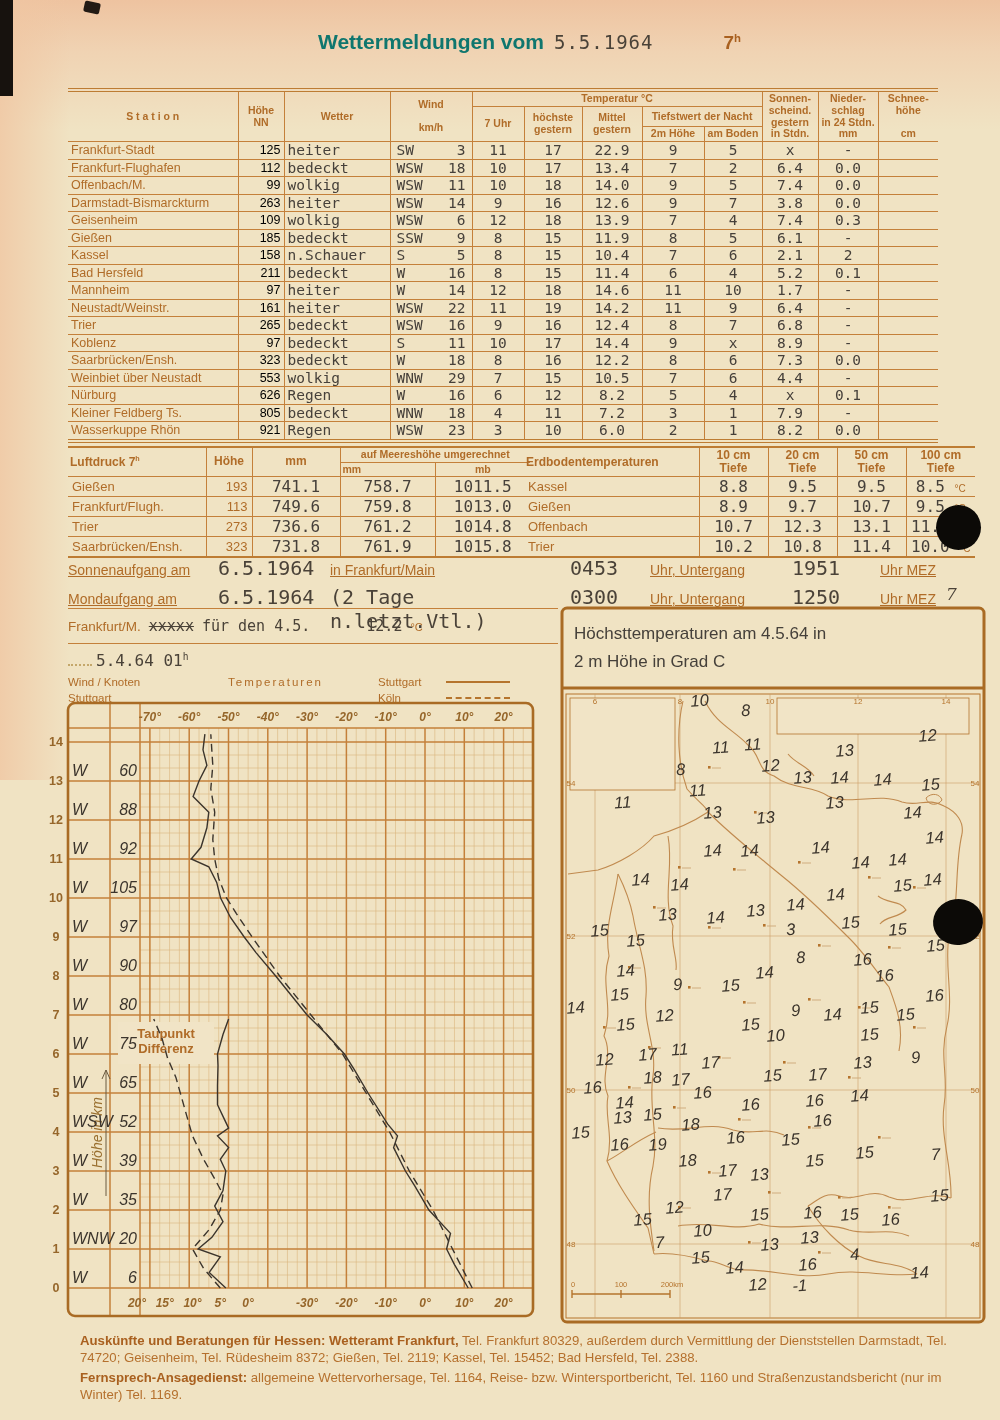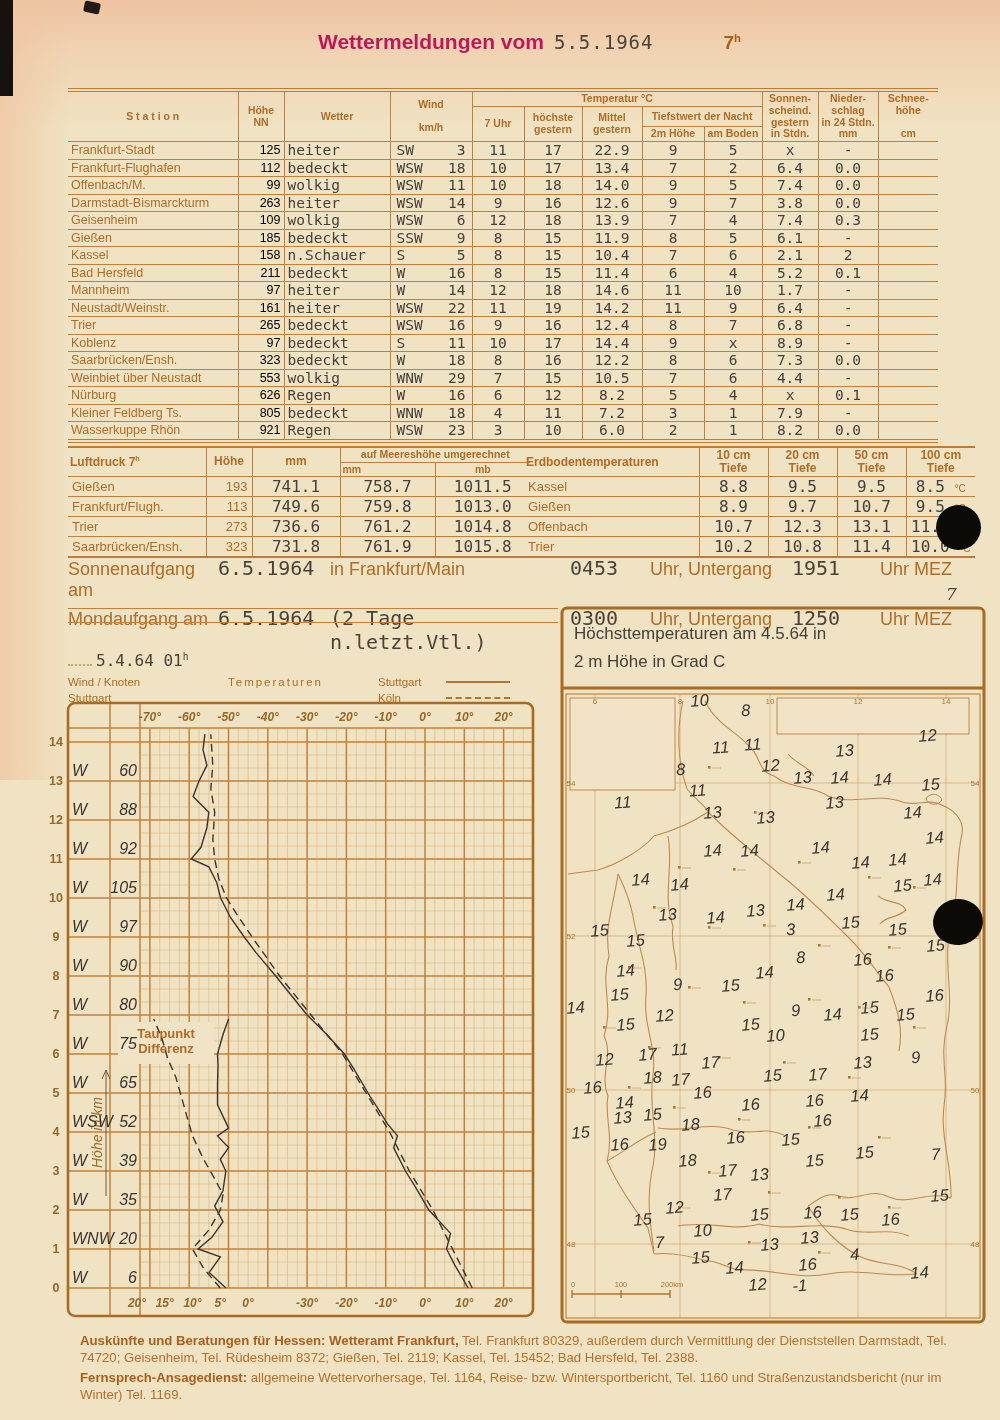--- a/index.html
+++ b/index.html
@@ -9,21 +9,21 @@
           background:linear-gradient(180deg,#eec3a0 0%,#f0d3b3 40%,rgba(240,227,195,0) 100%);}
   .bg-left{position:absolute;left:0;top:0;width:70px;height:780px;
            background:linear-gradient(90deg,rgba(240,198,162,.8),rgba(240,198,162,0));}
   .scan-edge{position:absolute;left:0;top:0;width:13px;height:96px;background:#17120e;}
   .scan-mark{position:absolute;left:84px;top:2px;width:16px;height:11px;background:#221a14;transform:rotate(12deg);border-radius:2px;}
   .punch{position:absolute;background:#0c0a07;border-radius:50%;}
   .print{color:#b06c28;}
   .typed{font-family:"DejaVu Sans Mono",monospace;color:#4a4238;}
 
   .title-row{position:absolute;left:318px;top:30px;display:flex;align-items:baseline;gap:10px;}
-  .title-row .t1{font-size:21px;font-weight:bold;color:#be185d;}
+  .title-row .t1{font-size:21px;font-weight:bold;color:#0f766e;}
   .title-row .t2{font-size:19px;letter-spacing:1px;}
   .title-row .t3{font-size:19px;font-weight:bold;color:#a9601f;margin-left:60px;}
   sup{font-size:.6em;}
 
   table{border-collapse:collapse;table-layout:fixed;}
   .wx{position:absolute;left:68px;top:88px;width:870px;
       border-top:4px double #bd7c33;border-bottom:4px double #bd7c33;}
   .wx th{font-size:10.5px;font-weight:bold;color:#b06c28;white-space:pre-line;
          border:1.2px solid #c4803a;border-top:none;padding:1px 1px;line-height:1.12;}
   .wx td{font-size:14.5px;height:16.5px;padding:0 3px;border:1.2px solid #c4803a;
@@ -45,21 +45,21 @@
   .small-tbl th:first-child,.small-tbl td:first-child{border-left:none;text-align:left;}
   .small-tbl th:last-child,.small-tbl td:last-child{border-right:none;}
   .small-tbl td.nm{font-family:"Liberation Sans",sans-serif;color:#b06c28;font-size:13px;}
   .small-tbl td.num{text-align:center;}
   .small-tbl .unit{font-family:"Liberation Sans",sans-serif;color:#b06c28;font-size:10px;}
   .lp-head{font-size:13px;}
 
   .astro{position:absolute;left:68px;top:556px;width:900px;display:grid;
          grid-template-columns:150px 112px 240px 80px 142px 88px 82px;row-gap:5px;
          font-size:13.5px;align-items:baseline;}
-  .astro .print{font-size:18px;}
+  .astro .print{font-size:14px;text-decoration:underline;}
   .astro .typed{font-size:20px;}
 
   .klima{position:absolute;left:68px;top:608px;width:490px;border-top:1.5px solid #c4803a;
          border-bottom:1.5px solid #c4803a;padding:5px 0 8px 0;font-size:13.5px;}
   .klima .l2{margin-top:3px;display:flex;align-items:baseline;gap:8px;}
   .strike{text-decoration:line-through;}
   .klima .typed{font-size:15px;}
   .gap40{display:inline-block;width:40px;}
 
   .mess{position:absolute;left:68px;top:651px;display:flex;align-items:baseline;gap:4px;}
@@ -529,20 +529,28 @@
   <span class="print">Mondaufgang  am</span>
   <span class="typed">6.5.1964</span>
   <span class="typed">(2 Tage n.letzt.Vtl.)</span>
   <span class="typed">0300</span>
   <span class="print">Uhr, Untergang</span>
   <span class="typed">1250</span>
   <span class="print">Uhr MEZ</span>
 </div>
 
 <div class="klima">
+  <div class="l2">
+    <span class="print">Frankfurt/M.</span>
+    <span class="typed strike">xxxxx</span>
+    <span class="typed">für den 4.5.</span>
+    <span class="gap40"></span>
+    <span class="typed">12.2</span>
+    <span class="print" style="font-size:11px">°C</span>
+  </div>
 </div>
 
 <div class="mess">
   <span class="dots"></span>
   <span class="typed"><span>5.4.64 01</span><sup>h</sup></span>
 </div>
 
 <div class="legend">
   <span>Wind / Knoten</span>
   <span class="sp">Temperaturen</span>

